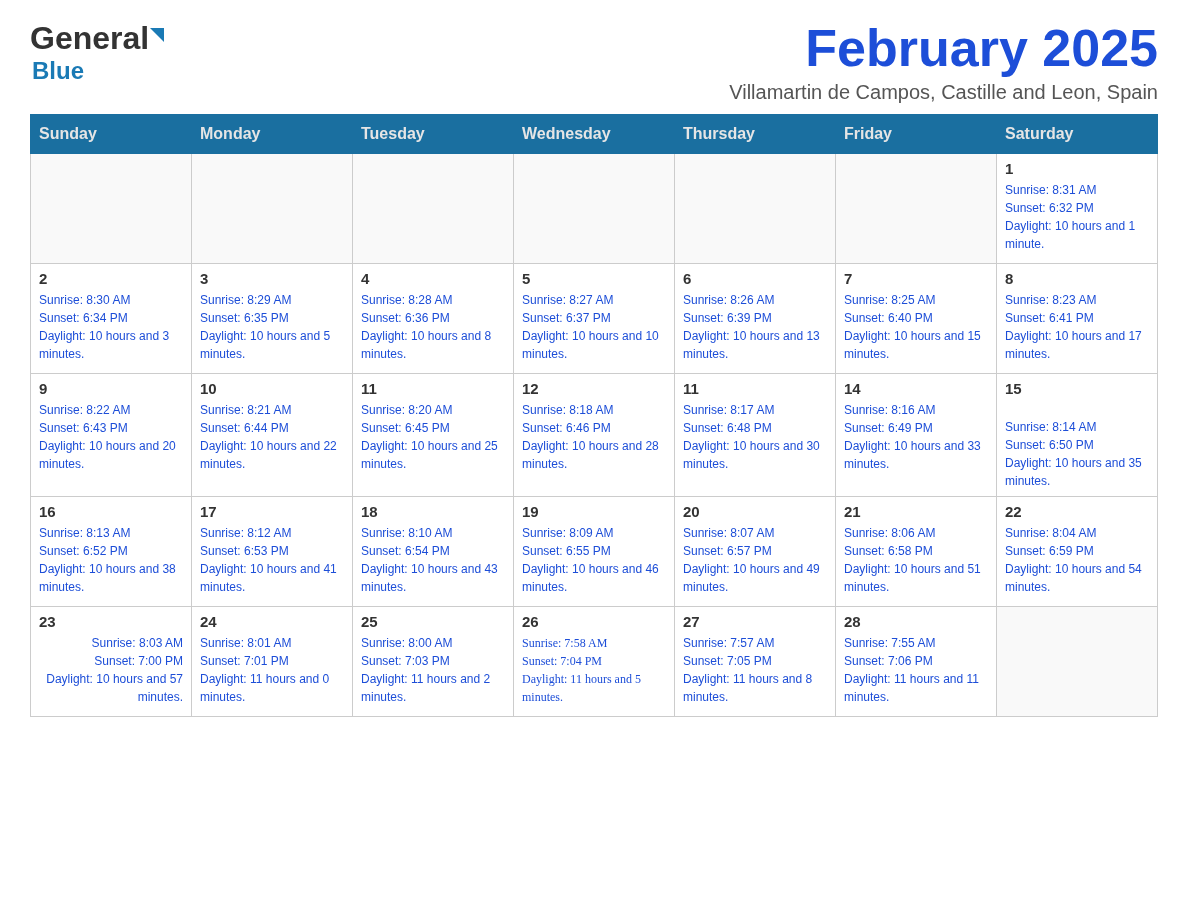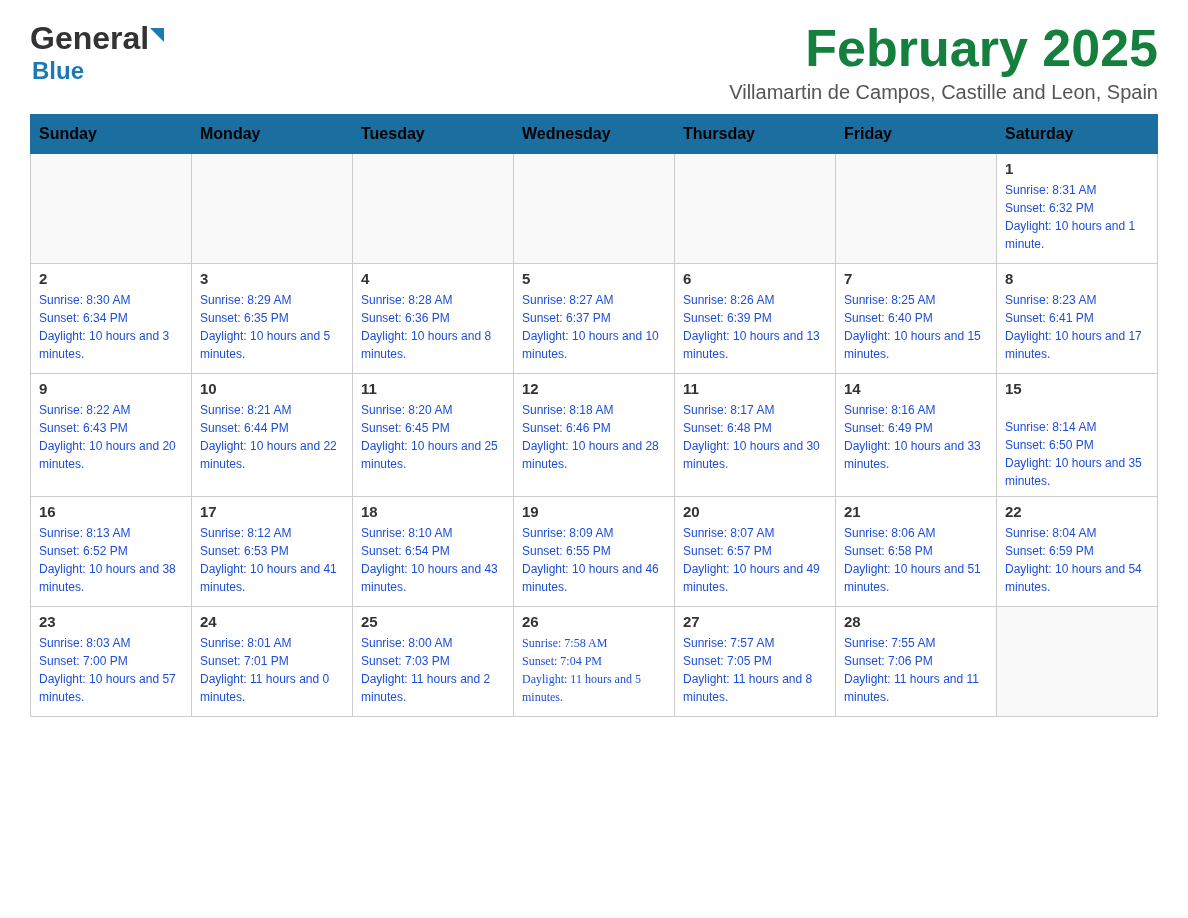--- a/index.html
+++ b/index.html
@@ -14,37 +14,37 @@
       justify-content: space-between;
       align-items: flex-start;
       margin-bottom: 10px;
     }
     .title-block {
       text-align: right;
     }
     .month-title {
       font-size: 52px;
       font-weight: bold;
-      color: #15803d;
+      color: #1d4ed8;
       line-height: 1.1;
     }
     .location-title {
       font-size: 20px;
       color: #555;
       margin-top: 4px;
     }
     .calendar {
       width: 100%;
       border-collapse: collapse;
       margin-top: 10px;
       table-layout: fixed;
     }
     .calendar th {
       background-color: #1a6fa0;
-      color: #000000;
+      color: #e5e5e5;
       padding: 10px 8px;
       font-size: 16px;
       font-weight: bold;
       text-align: left;
       border: 1px solid #1a6fa0;
     }
     .calendar td {
       border: 1px solid #ccc;
       vertical-align: top;
       padding: 6px 8px;
@@ -277,21 +277,21 @@
         <td>
           <span class="day-number">22</span>
           <div class="day-info" style="white-space: pre-line;">Sunrise: 8:04 AM
 Sunset: 6:59 PM
 Daylight: 10 hours and 54 minutes.</div>
         </td>
       </tr>
       <tr>
         <td>
           <span class="day-number">23</span>
-          <div class="day-info" style="white-space: pre-line;">Sunrise: 8:03 AM
+          <div class="day-info" style="white-space: pre-line; text-align: right;">Sunrise: 8:03 AM
 Sunset: 7:00 PM
 Daylight: 10 hours and 57 minutes.</div>
         </td>
         <td>
           <span class="day-number">24</span>
           <div class="day-info" style="white-space: pre-line;">Sunrise: 8:01 AM
 Sunset: 7:01 PM
 Daylight: 11 hours and 0 minutes.</div>
         </td>
         <td>

